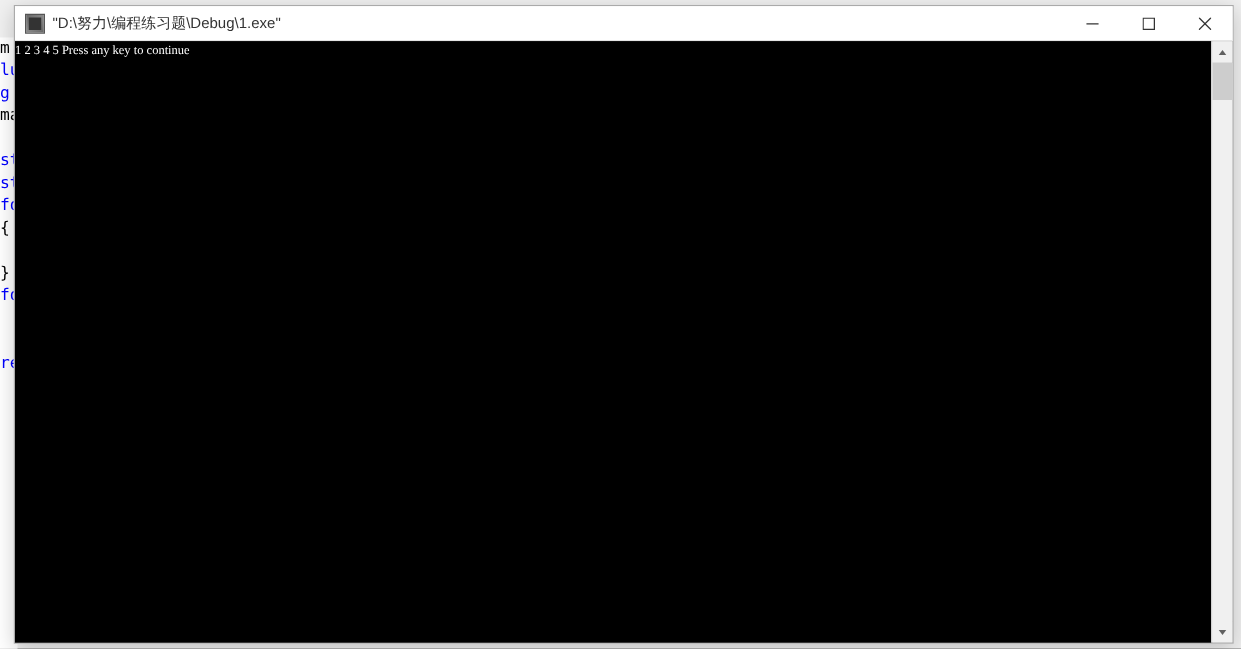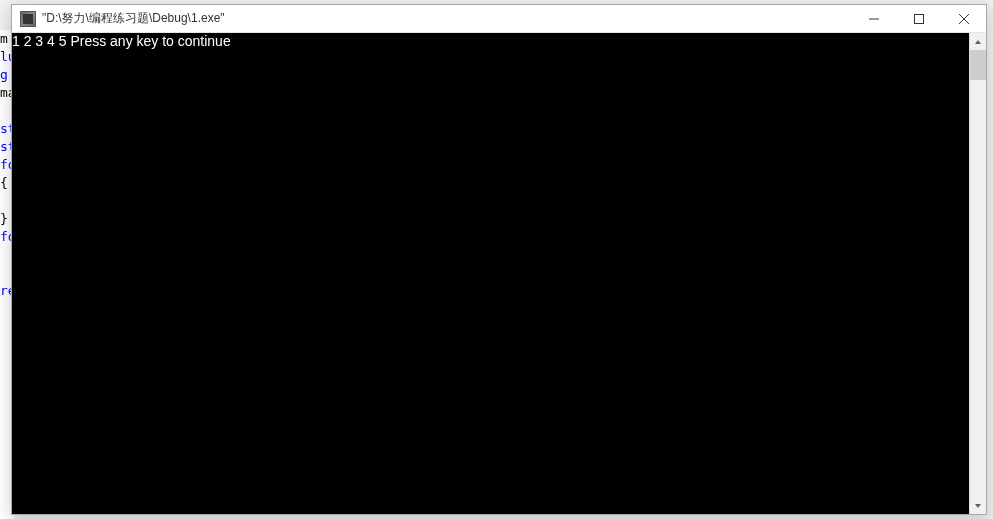--- a/index.html
+++ b/index.html
@@ -100,22 +100,22 @@
     .console-body {
       flex: 1;
       display: flex;
       background: #000;
       position: relative;
     }
     .console-content {
       flex: 1;
       background: #000;
       color: #fff;
-      font-family: Liberation Sans, sans-serif;
-      font-size: 14px;
+      font-family: Liberation Serif, serif;
+      font-size: 10px;
       line-height: 16px;
       padding: 0;
       white-space: pre;
       overflow: hidden;
     }
     .scrollbar-v {
       width: 17px;
       background: #f0f0f0;
       display: flex;
       flex-direction: column;

